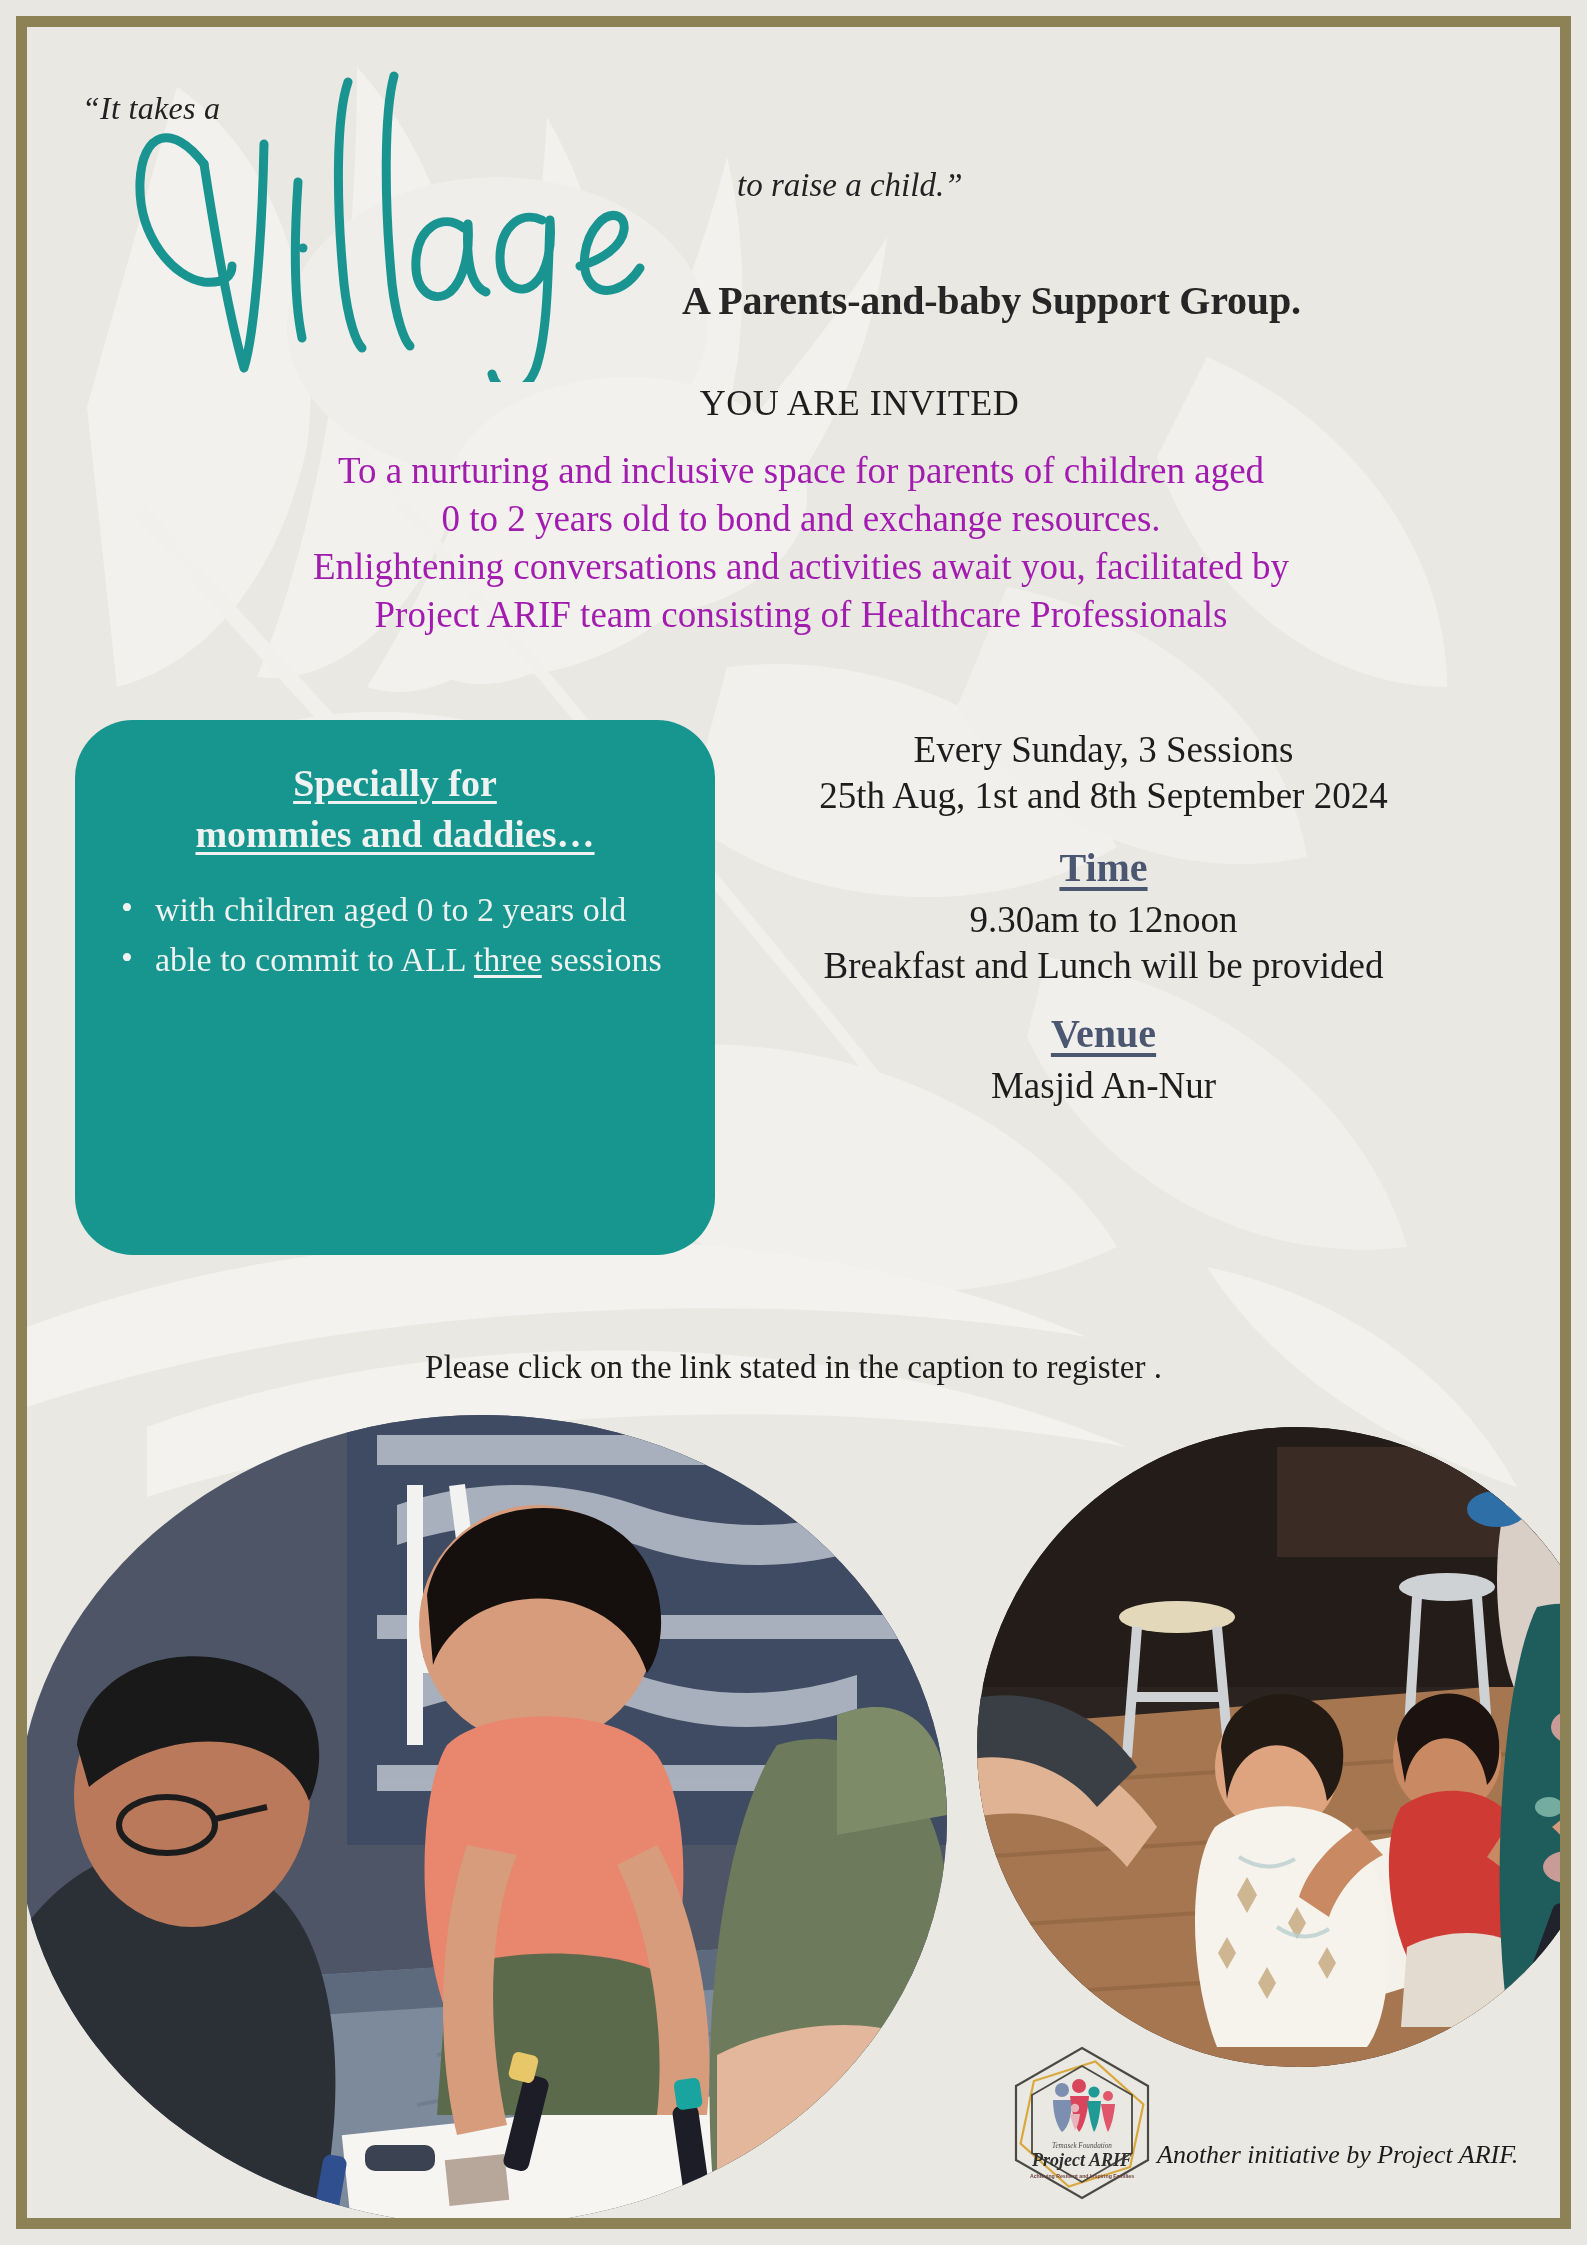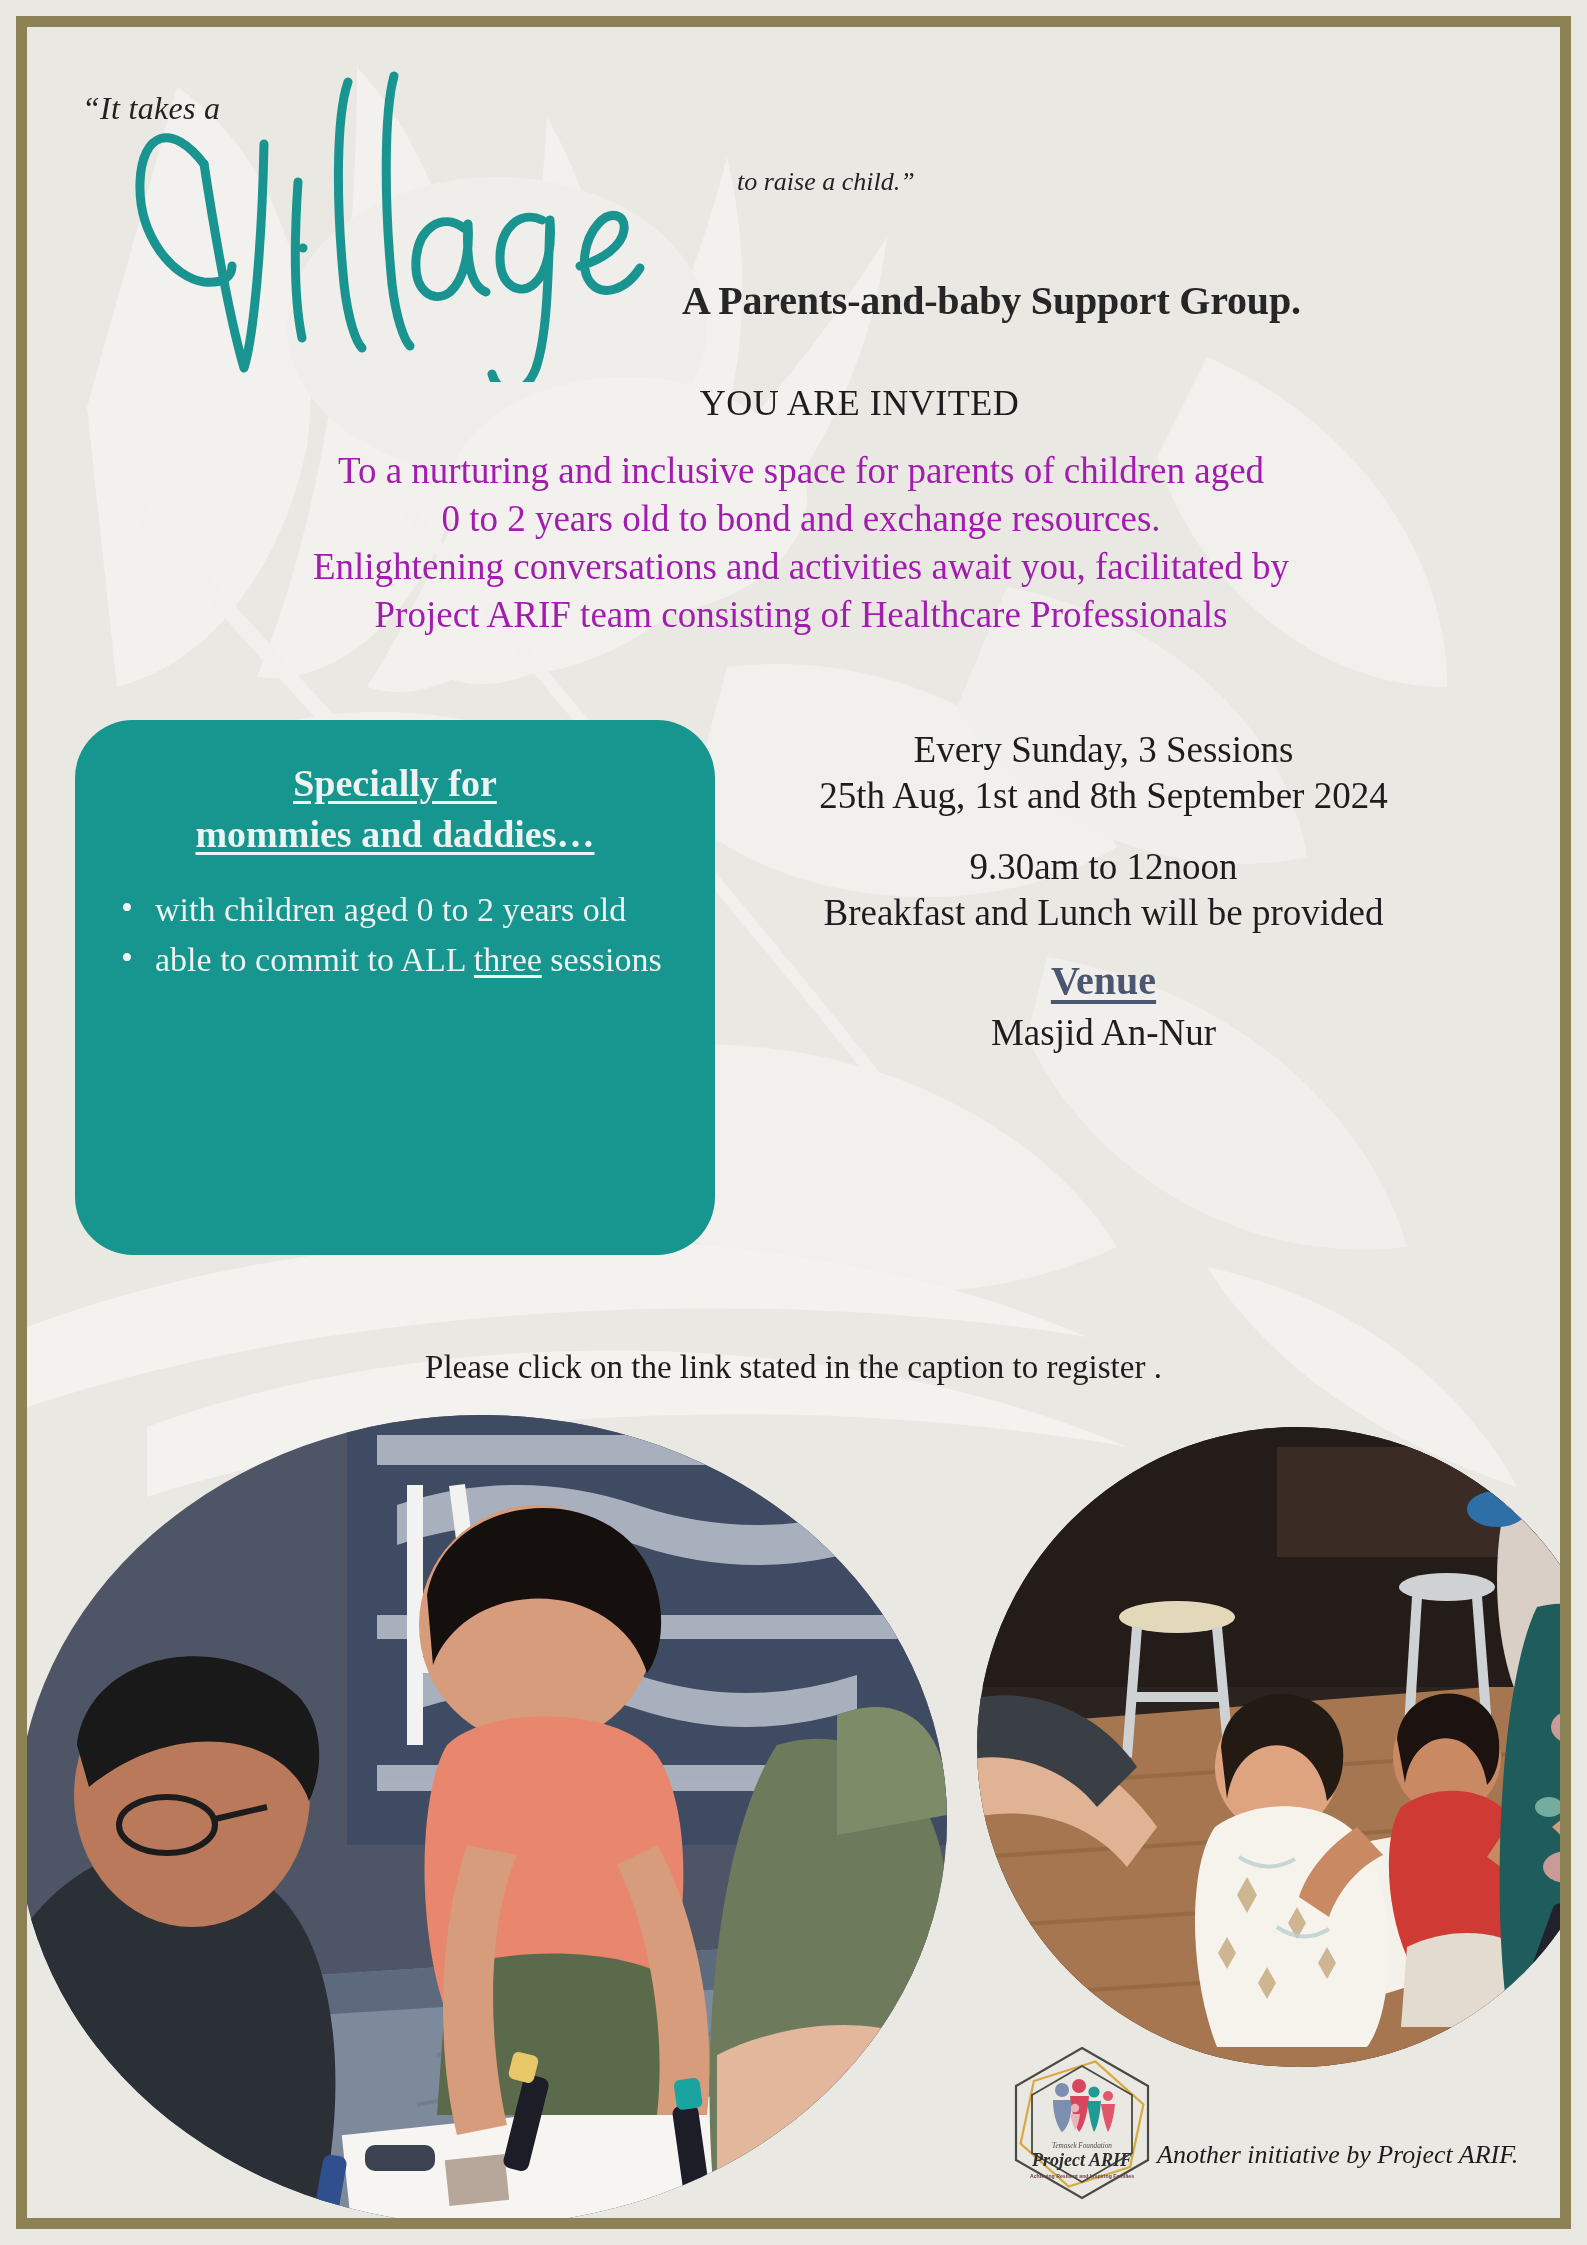--- a/index.html
+++ b/index.html
@@ -39,21 +39,21 @@
     font-family:"Liberation Serif",serif;
     letter-spacing:.3px;
     margin-top:35px;
   }
   .village-wrap{
     position:absolute;left:85px;top:25px;width:560px;height:330px;
   }
   .village-wrap svg{width:100%;height:100%;}
   .quote-close{
     position:absolute;left:710px;top:140px;
-    font-size:26px;font-style:italic;color:#222;
+    font-size:33px;font-style:italic;color:#222;
   }
   .subtitle{
     position:absolute;left:655px;top:250px;
     font-size:40px;font-weight:bold;color:#262626;
     letter-spacing:-.2px;
     white-space:nowrap;
   }
   
   .invited{
     position:absolute;left:12px;right:0;top:355px;
@@ -246,20 +246,21 @@
       </ul>
     </div>
 
     <div class="details">
 
       <div class="det-line">Every Sunday, 3 Sessions</div>
       <div class="det-line">25th Aug, 1st and 8th September 2024</div>
 
       <div class="det-gap"></div>
 
+      <div class="det-head">Time</div>
       <div class="det-line">9.30am to 12noon</div>
       <div class="det-line">Breakfast and Lunch will be provided</div>
 
       <div class="det-gap-sm"></div>
 
       <div class="det-head">Venue</div>
       <div class="det-line">Masjid An-Nur</div>
     </div>
 
     <div class="register">Please click on the link stated in the caption to register .</div>

